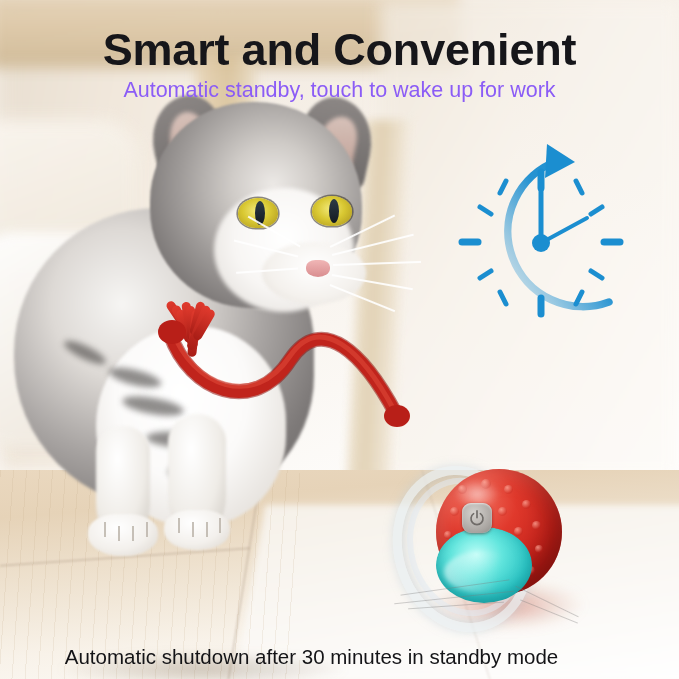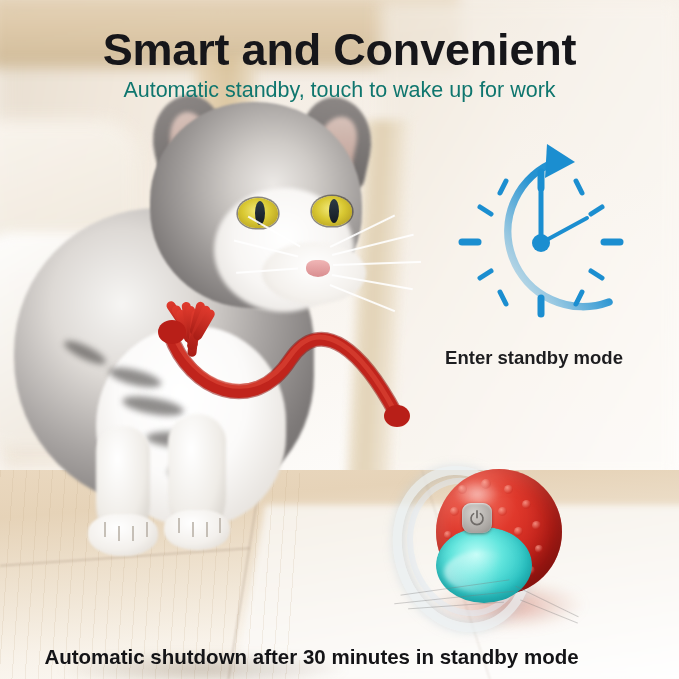--- a/index.html
+++ b/index.html
@@ -128,25 +128,25 @@
     display:flex;align-items:center;justify-content:center;}
   .ball-shadow{position:absolute;left:40px;top:126px;width:150px;height:48px;border-radius:50%;
     background:radial-gradient(ellipse,rgba(190,70,50,.45),rgba(200,120,90,.12) 55%,rgba(255,255,255,0) 75%);
     filter:blur(6px);}
   .ball-streak{position:absolute;background:rgba(120,120,120,.35);height:1px;filter:blur(.5px);}
 
   
   .headline{position:absolute;left:0;top:24px;width:679px;text-align:center;
     font-size:45px;font-weight:700;color:#16161a;letter-spacing:-.2px;}
   .subhead{position:absolute;left:0;top:78px;width:679px;text-align:center;
-    font-size:21.5px;font-weight:400;color:#0f766e;}
+    font-size:21.5px;font-weight:400;color:#8b5cf6;}
   .clock-cap{position:absolute;left:392px;top:346px;width:284px;text-align:center;
     font-size:18.5px;font-weight:600;color:#1d1d20;line-height:24px;}
   .bottom-cap{position:absolute;left:0;top:645px;width:623px;text-align:center;
-    font-size:20.5px;font-weight:700;color:#141417;}
+    font-size:20.5px;font-weight:400;color:#141417;}
 
   
   .clock{position:absolute;left:441px;top:142px;width:210px;height:208px;}
   .mins-wrap{position:absolute;left:556px;top:164px;color:#1b8ed0;font-style:italic;font-weight:700;
     letter-spacing:-.5px;white-space:nowrap;}
   .mins-num{font-size:53px;line-height:1;}
   .mins-lbl{font-size:21px;letter-spacing:.5px;}
 </style>
 </head>
 <body>
@@ -308,17 +308,16 @@
 
     <line x1="100" y1="101" x2="100" y2="43" stroke="#1b8ed0" stroke-width="5" stroke-linecap="round"></line>
     <line x1="100" y1="101" x2="146" y2="76" stroke="#1b8ed0" stroke-width="4" stroke-linecap="round"></line>
     <circle cx="100" cy="101" r="9" fill="#1b8ed0"></circle>
   </svg>
 
 
   <div class="headline">Smart and Convenient</div>
   <div class="subhead">Automatic standby, touch to wake up for work</div>
   <div class="clock-cap">
-    <div>Enter standby mode</div>
   </div>
   <div class="bottom-cap">Automatic shutdown after 30 minutes in standby mode</div>
 
 </div>
 
 </body></html>

